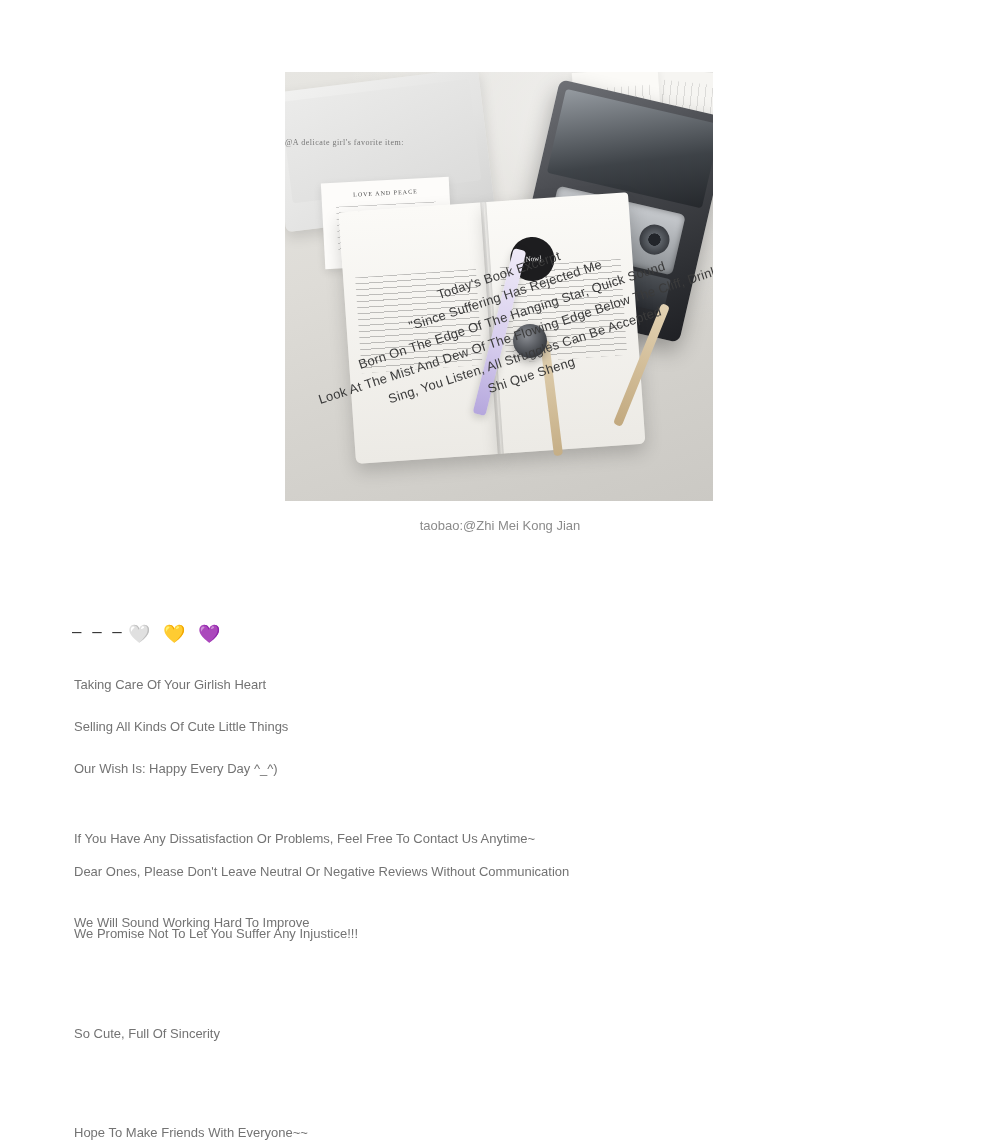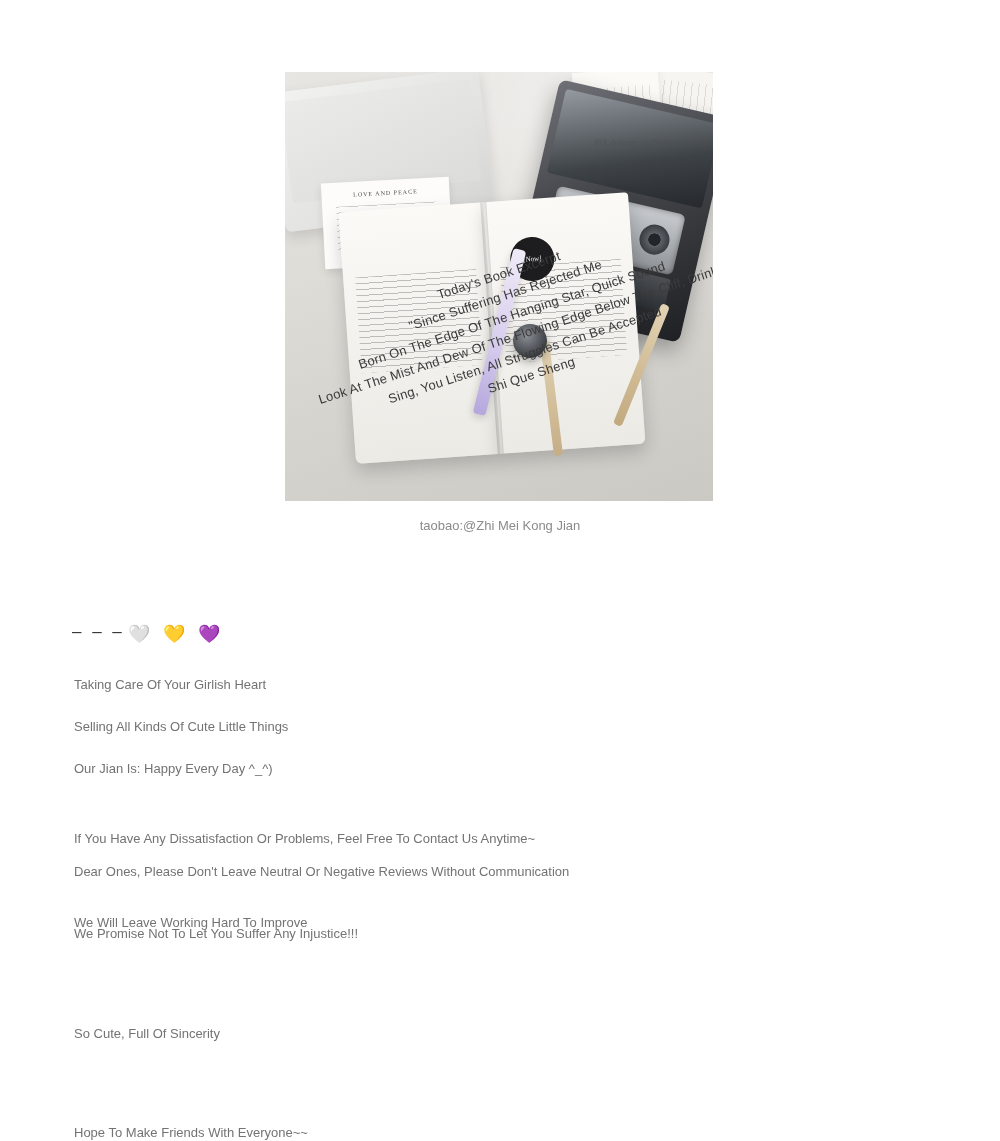--- a/index.html
+++ b/index.html
@@ -233,26 +233,25 @@
     left: 228px; top: 252px;
     width: 34px; height: 34px;
     border-radius: 50%;
     background: radial-gradient(circle at 40% 35%, #8a8d93, #3b3e43 70%, #232529);
     box-shadow: 0 4px 10px rgba(0,0,0,.3);
   }
   .watermark-photo {
     position: absolute;
     left: 0; right: 0;
     top: 66px;
-    text-align: right;
+    text-align: left;
     font-size: 8px;
     letter-spacing: .5px;
     color: rgba(80,80,80,.75);
     font-family: "Liberation Serif", serif;
-    padding-left: 22px;
   }
 
   
   .hand {
     position: absolute;
     left: -50px;
     top: 190px;
     width: 560px;
     transform: rotate(-18deg);
     color: #3b3b3b;
@@ -368,19 +367,19 @@
   </div>
 </div>
 
 <div class="caption">taobao:@Zhi Mei Kong Jian</div>
 
 <div class="divider">– – –</div>
 <div class="hearts">🤍 💛 💜</div>
 
 <div class="line l1">Taking Care Of Your Girlish Heart</div>
 <div class="line l2">Selling All Kinds Of Cute Little Things</div>
-<div class="line l3">Our Jian Is: Happy Every Day ^_^)</div>
+<div class="line l3">Our Wish Is: Happy Every Day ^_^)</div>
 <div class="line l4">If You Have Any Dissatisfaction Or Problems, Feel Free To Contact Us Anytime~</div>
 <div class="line l5 wrap">Dear Ones, Please Don't Leave Neutral Or Negative Reviews Without Communication</div>
-<div class="line l6">We Will Leave Working Hard To Improve</div>
+<div class="line l6">We Will Sound Working Hard To Improve</div>
 <div class="line l7">We Promise Not To Let You Suffer Any Injustice!!!</div>
 <div class="line l8">So Cute, Full Of Sincerity</div>
 <div class="line l9">Hope To Make Friends With Everyone~~</div>
 
 </body></html>

